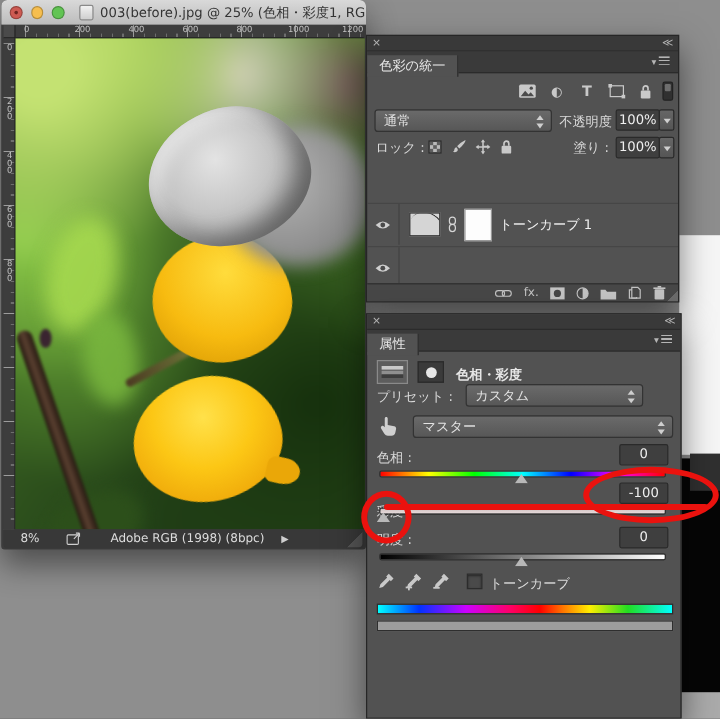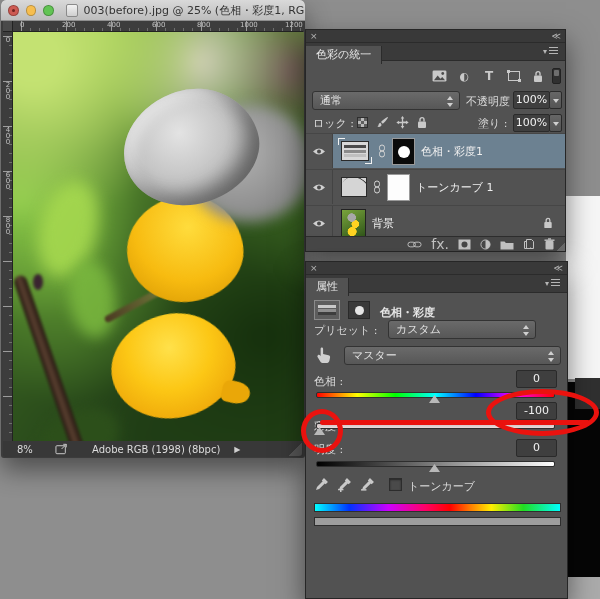--- a/index.html
+++ b/index.html
@@ -129,21 +129,21 @@
   .mask.black::after{content:"";position:absolute;left:5px;top:7px;width:12px;height:12px;border-radius:50%;background:#fff}
   .curve-thumb{width:26px;height:20px;background:#d5d5d5;border:1px solid #2a2a2a;position:relative;overflow:hidden}
   .curve-thumb::before{content:"";position:absolute;left:-2px;bottom:-8px;width:30px;height:26px;border-radius:50%;border-top:1.6px solid #333;transform:rotate(33deg)}
   .photo-thumb{width:25px;height:29px;border:1px solid #222;
     background:radial-gradient(circle at 42% 28%,#a8a8a8 0 17%,transparent 19%),
                radial-gradient(circle at 58% 52%,#ffd321 0 19%,transparent 21%),
                radial-gradient(circle at 44% 80%,#ffd321 0 17%,transparent 19%),
                linear-gradient(150deg,#79a43c,#2f5419)}
   .lbar{position:absolute;left:0;right:0;bottom:0;height:15px;background:#474747;border-top:1px solid #2e2e2e;
         display:flex;align-items:center;justify-content:flex-end;gap:9px;padding-right:10px}
-  .lbar .fx{font-size:14px;color:#c2c2c2}
+  .lbar .fx{font-size:10px;color:#c2c2c2}
   .pgrip{position:absolute;right:0;bottom:0;width:10px;height:10px;background:linear-gradient(135deg,transparent 55%,#6a6a6a 55%)}
 
   
   .track{position:absolute;height:6px;border:1px solid #2e2e2e;border-radius:2px}
   .hue-grad{background:linear-gradient(to right,#f00,#ff0 17%,#0f0 33%,#0ff 50%,#00f 67%,#f0f 83%,#f00)}
   .sat-grad{background:linear-gradient(#cfc3c3,#e9dcdc)}
   .lig-grad{background:linear-gradient(to right,#000,#fff)}
   .thumb{position:absolute;width:11px;height:8px;background:#b8b8b8;
     clip-path:polygon(50% 0,100% 100%,0 100%);filter:drop-shadow(0 0 1px #1c1c1c)}
   .spec1{position:absolute;height:9px;border:1px solid #2e2e2e;
@@ -284,43 +284,20 @@
     <span class="icobtn" style="left:106px;top:84px">
       <svg width="10" height="13" viewBox="0 0 10 13">
           <rect x="1" y="5.5" width="8" height="6.5" rx="1" fill="#c9c9c9"></rect>
           <path d="M3 5.5V3.6a2 2 0 0 1 4 0v1.9" stroke="#c9c9c9" stroke-width="1.4" fill="none"></path>
         </svg>
     </span>
     <span class="plabel" style="left:172px;top:86px">塗り :</span>
     <span class="vbox" style="left:207px;top:84px;width:37px">100%</span>
     <span class="vbtn" style="left:243px;top:84px"></span>
 
-    <div class="lrow" style="top:103px">
-      <div class="eyec">
-        <svg width="14" height="9" viewBox="0 0 14 9">
-            <path d="M1 4.5Q7 -1.5 13 4.5 7 10.5 1 4.5Z" fill="#cfcfcf"></path>
-            <circle cx="7" cy="4.5" r="2" fill="#4a4a4a"></circle>
-          </svg>
-      </div>
-      <div class="lcont sel">
-        <span class="selwrap">
-            <span class="adj-thumb">
-              <i></i>
-              <i></i>
-              <i></i>
-            </span>
-          </span>
-        <svg width="8" height="14" viewBox="0 0 8 14">
-            <rect x="1.5" y="1" width="5" height="6" rx="2.5" fill="none" stroke="#d5d5d5"></rect>
-            <rect x="1.5" y="7" width="5" height="6" rx="2.5" fill="none" stroke="#d5d5d5"></rect>
-          </svg>
-        <span class="mask black"></span>
-        <span class="lname">色相・彩度1</span>
-      </div>
-    </div>
     <div class="lrow" style="top:139px">
       <div class="eyec">
         <svg width="14" height="9" viewBox="0 0 14 9">
             <path d="M1 4.5Q7 -1.5 13 4.5 7 10.5 1 4.5Z" fill="#cfcfcf"></path>
             <circle cx="7" cy="4.5" r="2" fill="#4a4a4a"></circle>
           </svg>
       </div>
       <div class="lcont">
         <span class="curve-thumb" style="margin-left:3px"></span>
         <svg width="8" height="14" viewBox="0 0 8 14">
@@ -331,28 +308,20 @@
         <span class="lname">トーンカーブ 1</span>
       </div>
     </div>
     <div class="lrow" style="top:175px">
       <div class="eyec">
         <svg width="14" height="9" viewBox="0 0 14 9">
             <path d="M1 4.5Q7 -1.5 13 4.5 7 10.5 1 4.5Z" fill="#cfcfcf"></path>
             <circle cx="7" cy="4.5" r="2" fill="#4a4a4a"></circle>
           </svg>
       </div>
-      <div class="lcont">
-        <span class="photo-thumb" style="margin-left:3px"></span>
-        <span class="lname">背景</span>
-        <svg width="10" height="12" viewBox="0 0 10 13" style="position:absolute;right:12px">
-            <rect x="1" y="5.5" width="8" height="6.5" rx="1" fill="#c9c9c9"></rect>
-            <path d="M3 5.5V3.6a2 2 0 0 1 4 0v1.9" stroke="#c9c9c9" stroke-width="1.4" fill="none"></path>
-          </svg>
-      </div>
     </div>
 
     <div class="lbar">
       <svg width="15" height="9" viewBox="0 0 16 9">
           <rect x="1" y="2" width="8" height="5" rx="2.5" fill="none" stroke="#c2c2c2"></rect>
           <rect x="7" y="2" width="8" height="5" rx="2.5" fill="none" stroke="#c2c2c2"></rect>
         </svg>
       <span class="fx">fx.</span>
       <svg width="13" height="11" viewBox="0 0 13 11">
           <rect x=".5" y=".5" width="12" height="10" fill="#c2c2c2"></rect>

